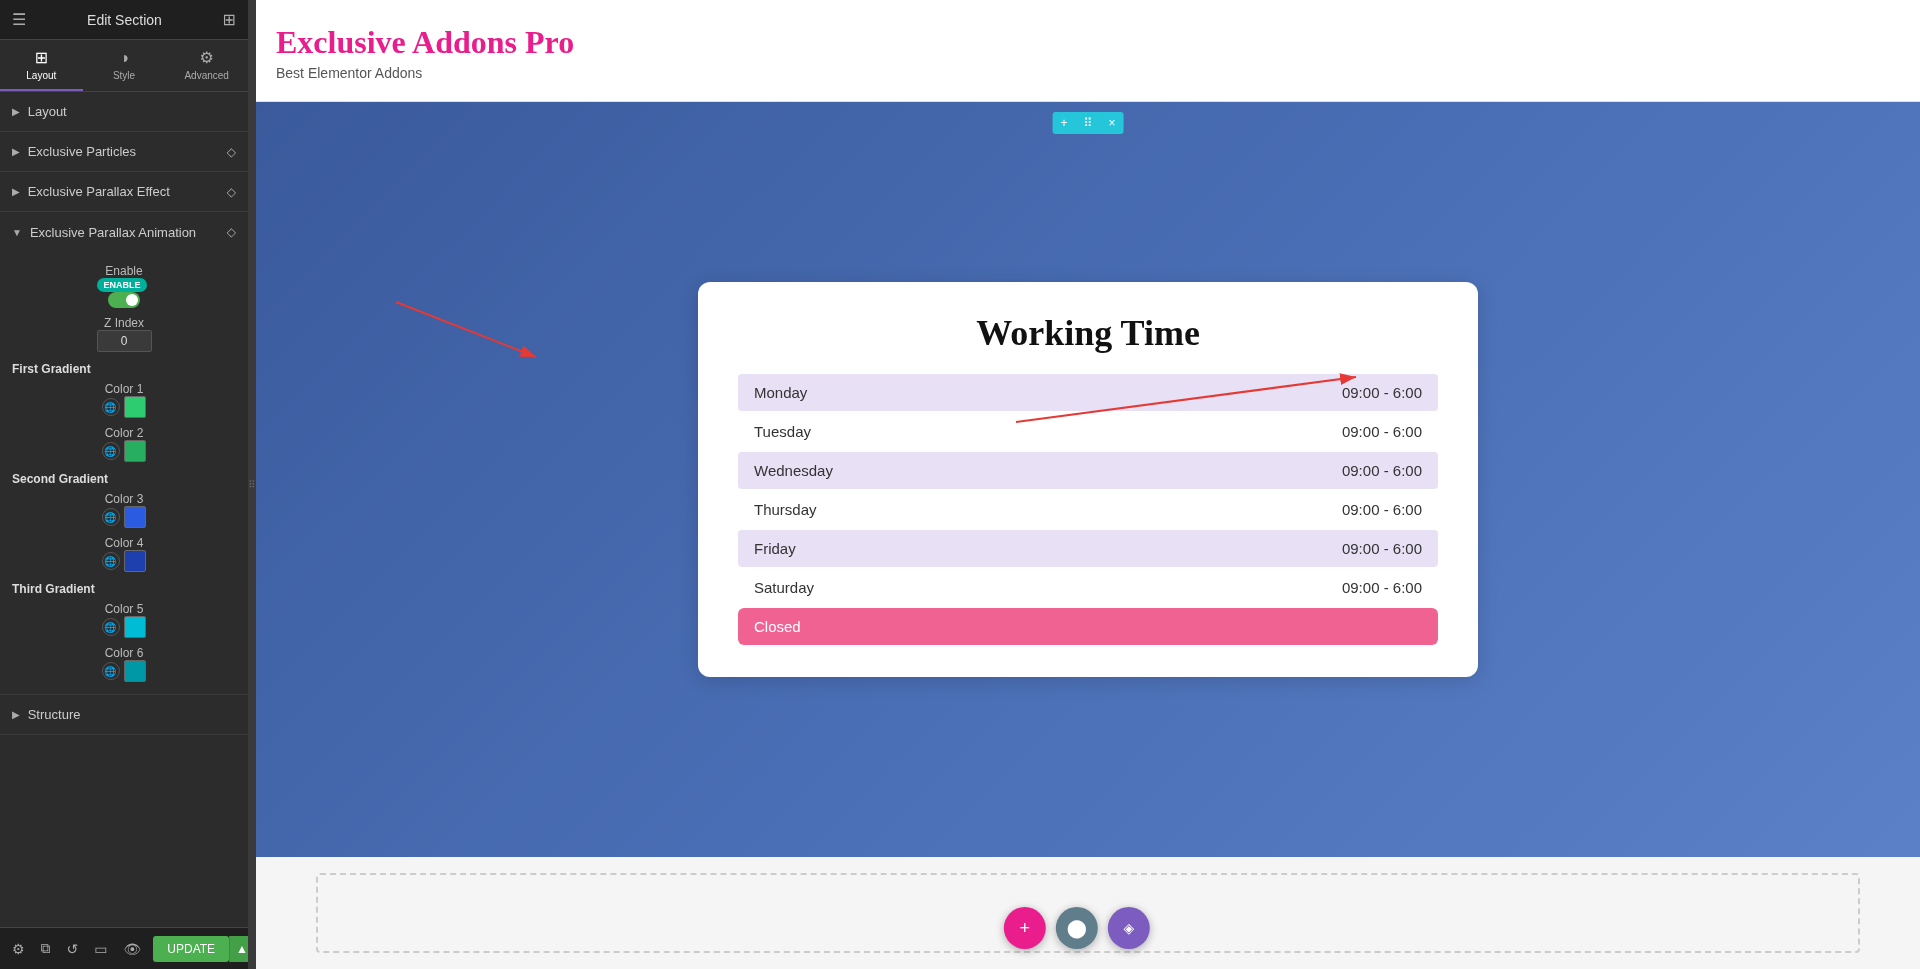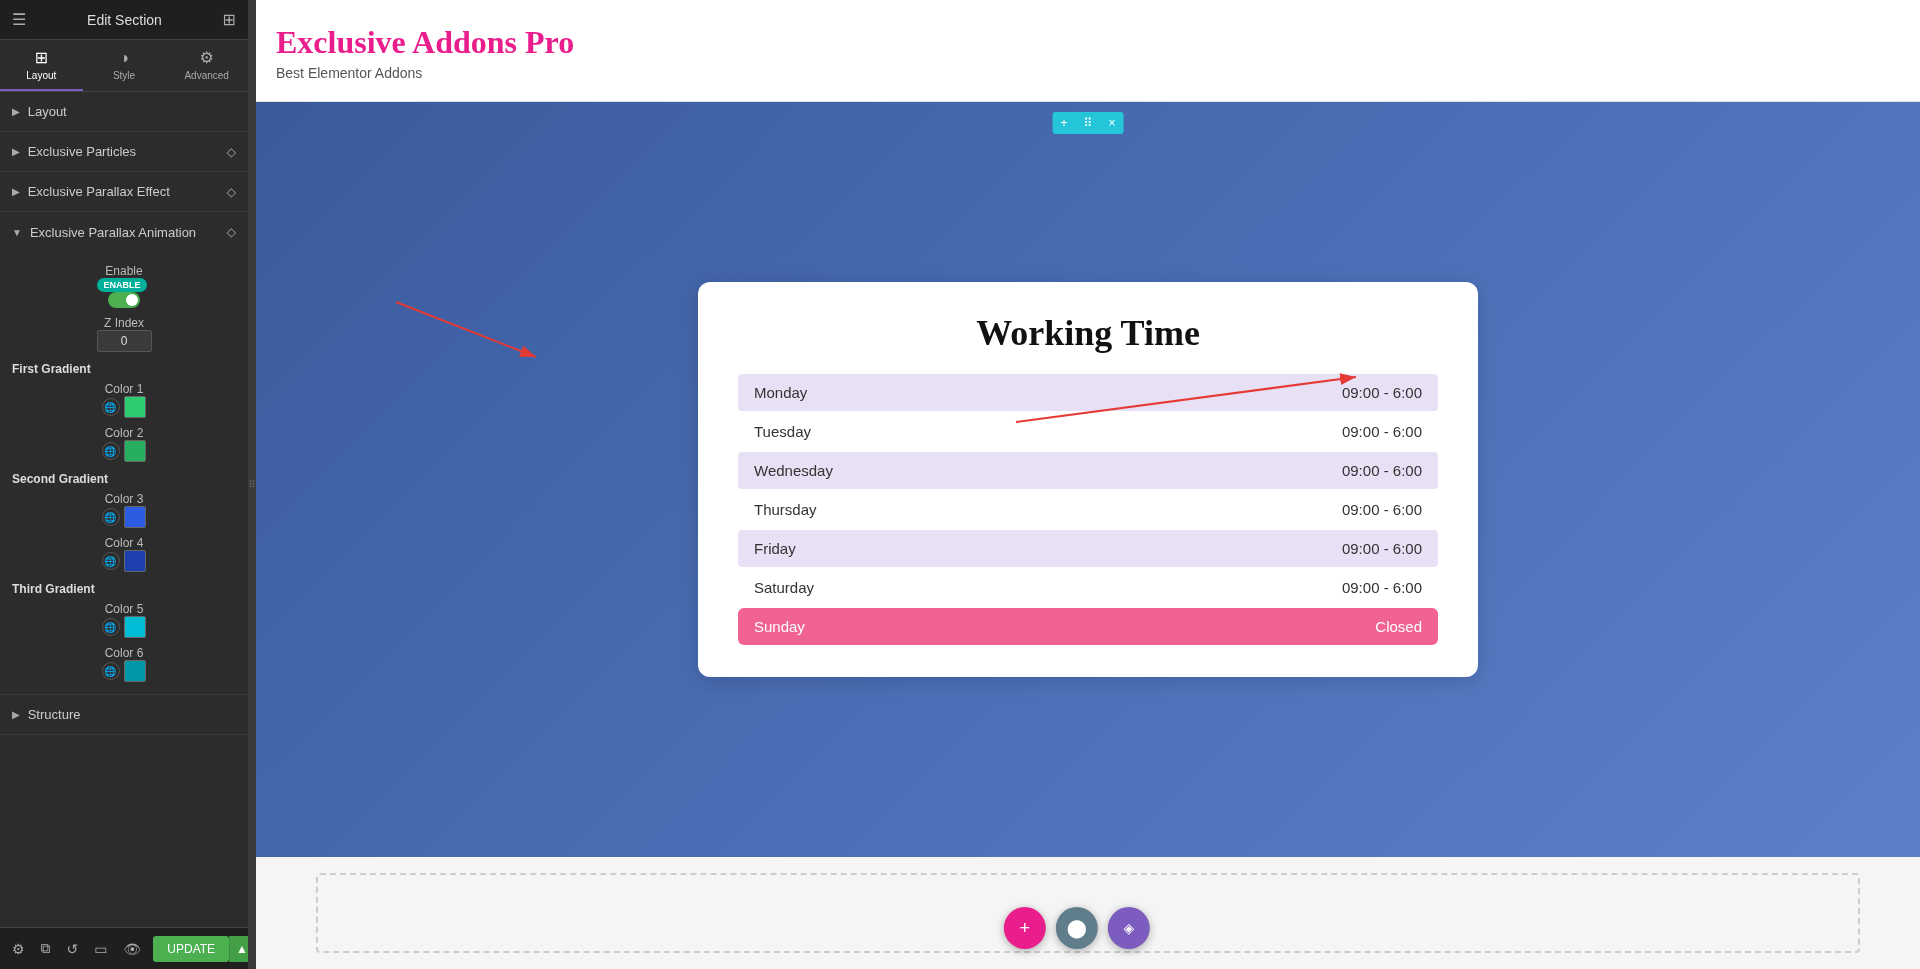--- a/index.html
+++ b/index.html
@@ -586,21 +586,20 @@
       </div>
       <div class="time-row highlighted">
         <span class="day-name">Friday</span>
         <span class="time-range">09:00 - 6:00</span>
       </div>
       <div class="time-row">
         <span class="day-name">Saturday</span>
         <span class="time-range">09:00 - 6:00</span>
       </div>
       <div class="time-row sunday-row">
-        <span class="day-name">Sunday</span>
         <span class="time-range">Closed</span>
       </div>
     </div>
 
     <svg style="position:absolute;top:0;left:0;width:100%;height:100%;pointer-events:none;">
 
       <defs>
         <marker id="arrowhead1" markerWidth="8" markerHeight="6" refX="8" refY="3" orient="auto">
           <polygon points="0 0, 8 3, 0 6" fill="#e53935"></polygon>
         </marker>

